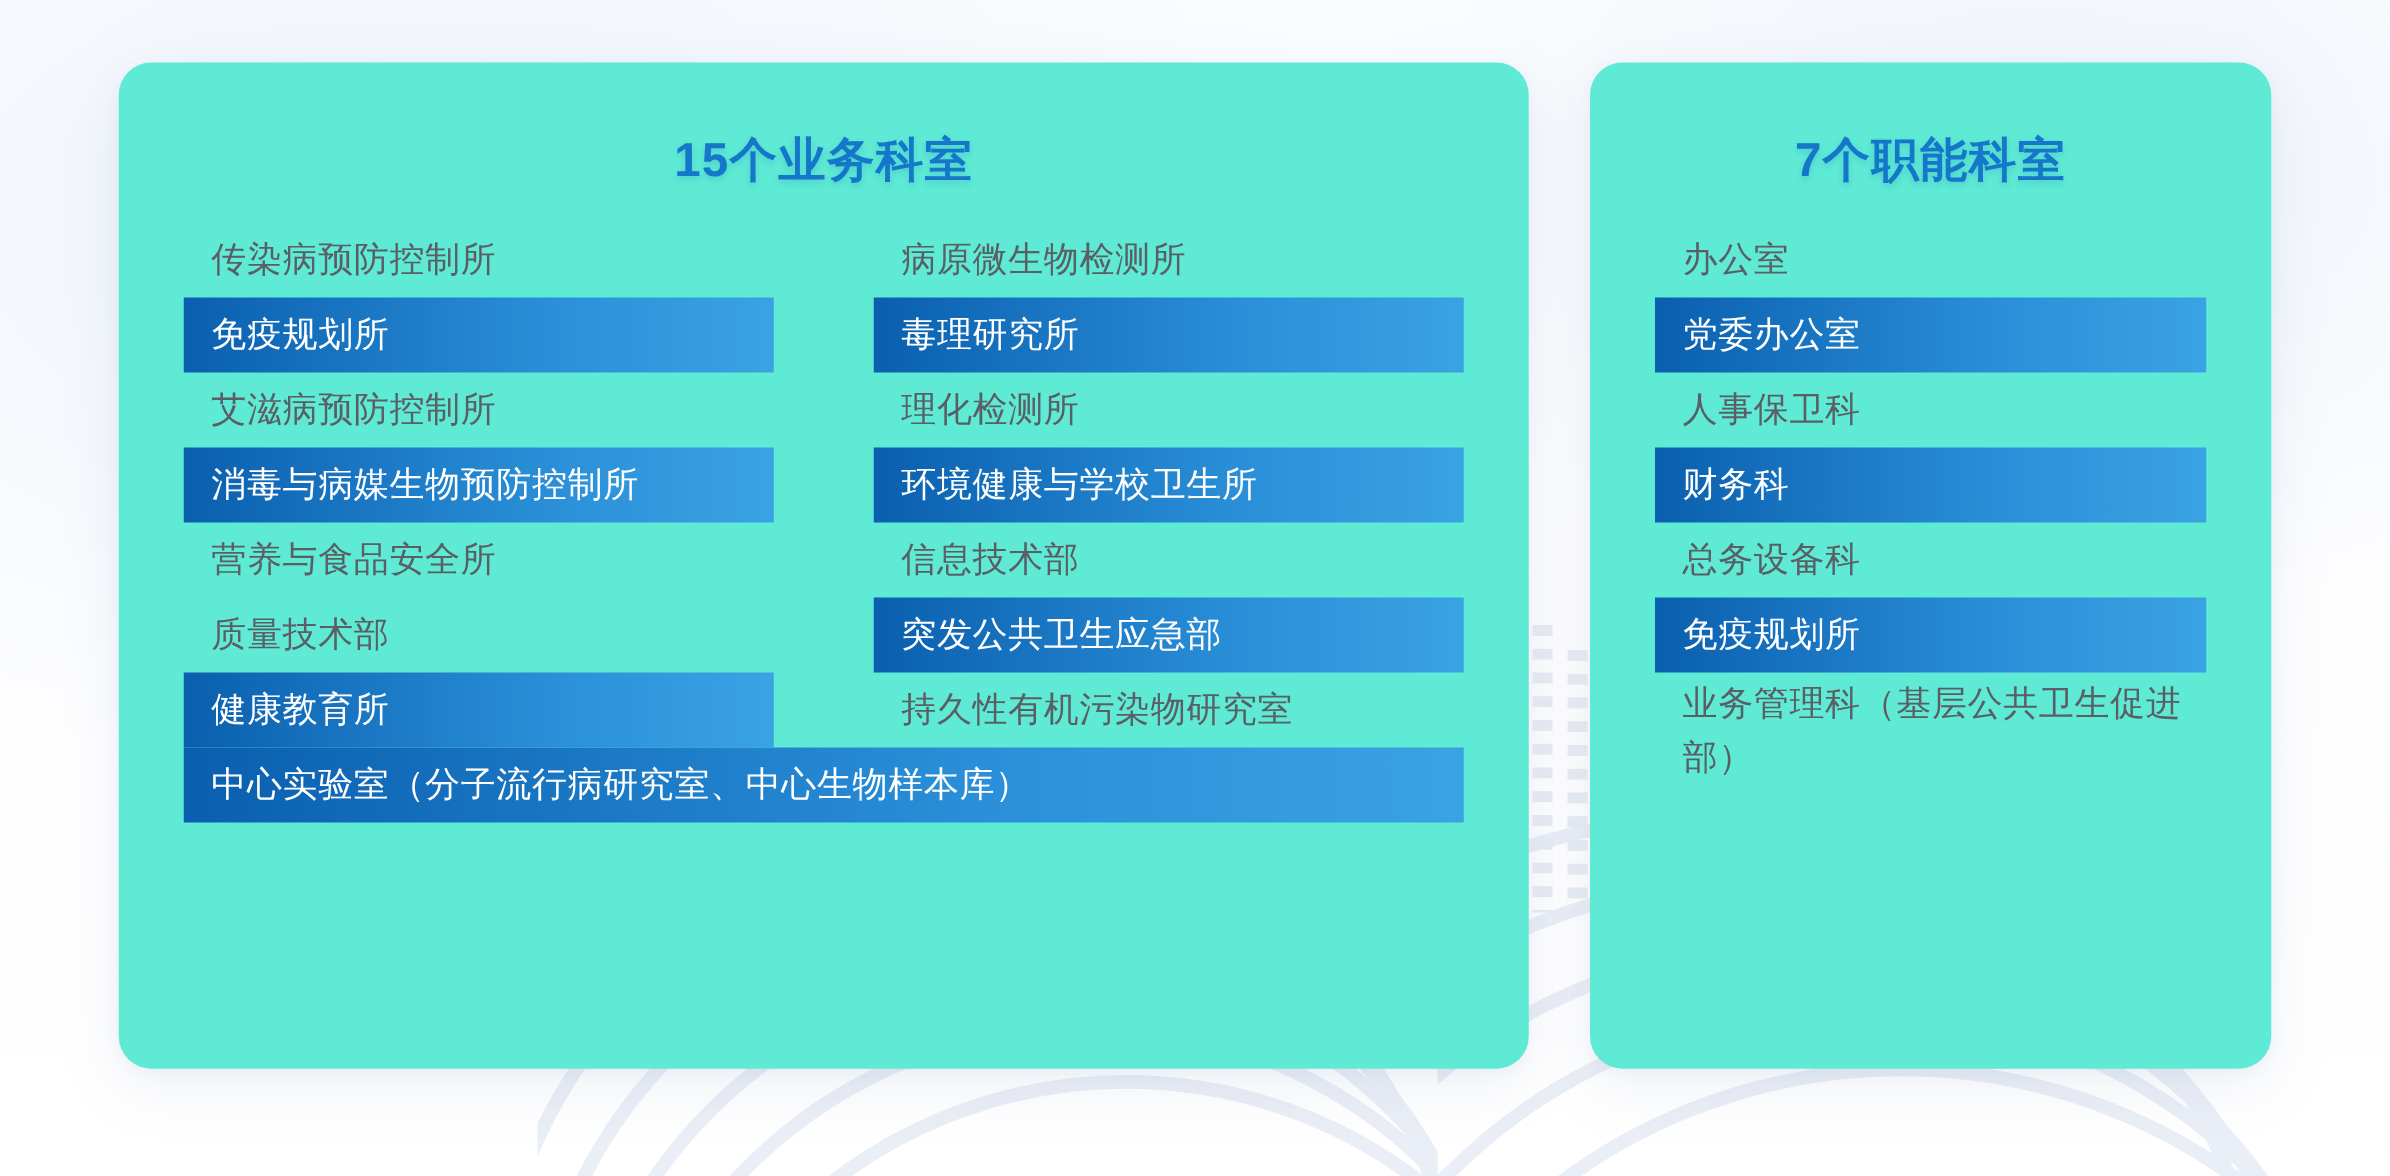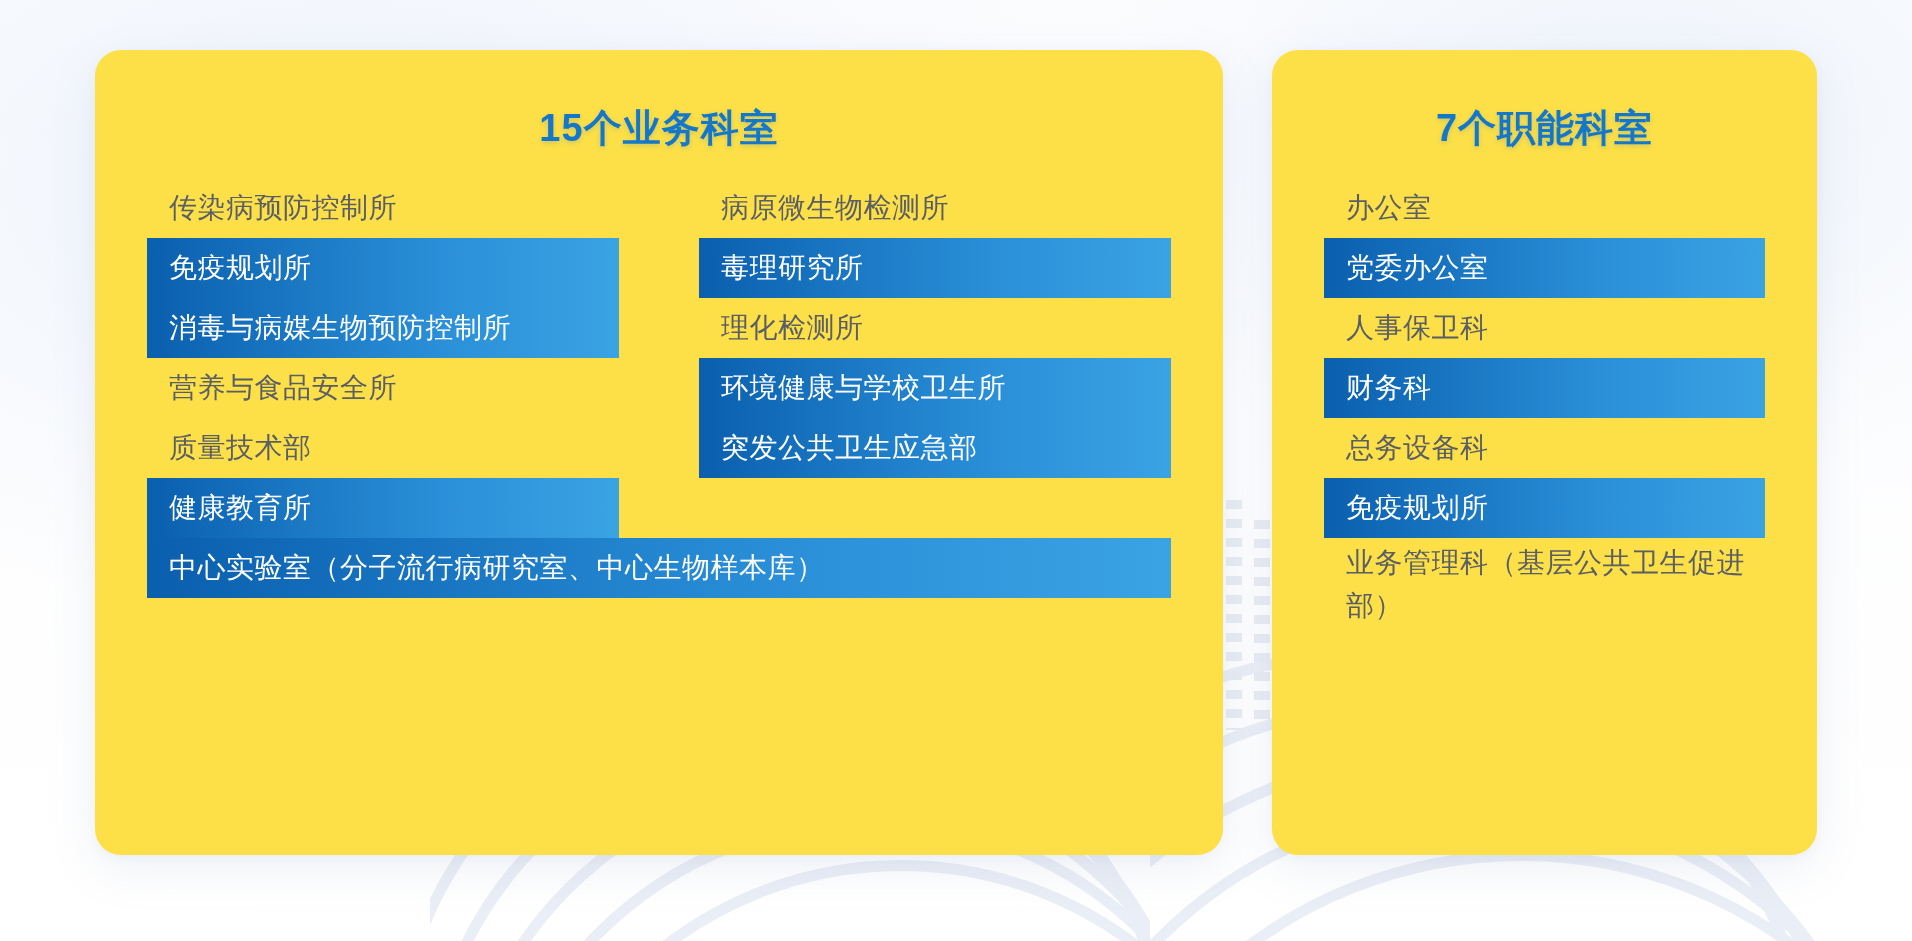--- a/index.html
+++ b/index.html
@@ -34,21 +34,21 @@
     position:absolute;width:16px;
     background-image:linear-gradient(#e8ecf3 9px, rgba(0,0,0,0) 9px);
     background-size:100% 19px;
   }
 
   
   .stage{position:absolute;inset:0;z-index:2;}
 
   .card{
     position:absolute;
-    background:#fde047;
+    background:#5eead4;
     border-radius:26px;
     box-shadow:0 14px 46px rgba(120,145,185,.13), 0 2px 10px rgba(130,155,195,.07);
   }
   #card-left{left:95px;top:50px;width:1128px;height:805px;}
   #card-right{left:1272px;top:50px;width:545px;height:805px;}
 
   .card-title{
     text-align:center;
     font-size:38px;
     font-weight:bold;
@@ -129,20 +129,23 @@
 
     <div class="cols">
 
       <div class="col">
         <div class="row">
             <span class="rowtext">传染病预防控制所</span>
           </div>
         <div class="row hl">
             <span class="rowtext">免疫规划所</span>
           </div>
+        <div class="row">
+            <span class="rowtext">艾滋病预防控制所</span>
+          </div>
         <div class="row hl">
             <span class="rowtext">消毒与病媒生物预防控制所</span>
           </div>
         <div class="row">
             <span class="rowtext">营养与食品安全所</span>
           </div>
         <div class="row">
             <span class="rowtext">质量技术部</span>
           </div>
         <div class="row hl">
@@ -156,22 +159,28 @@
           </div>
         <div class="row hl">
             <span class="rowtext">毒理研究所</span>
           </div>
         <div class="row">
             <span class="rowtext">理化检测所</span>
           </div>
         <div class="row hl">
             <span class="rowtext">环境健康与学校卫生所</span>
           </div>
+        <div class="row">
+            <span class="rowtext">信息技术部</span>
+          </div>
         <div class="row hl">
             <span class="rowtext">突发公共卫生应急部</span>
+          </div>
+        <div class="row">
+            <span class="rowtext">持久性有机污染物研究室</span>
           </div>
       </div>
     </div>
 
     <div class="fullrow-wrap">
       <div class="fullrow">
         <span class="rowtext">中心实验室（分子流行病研究室、中心生物样本库）</span>
       </div>
     </div>
   </section>

